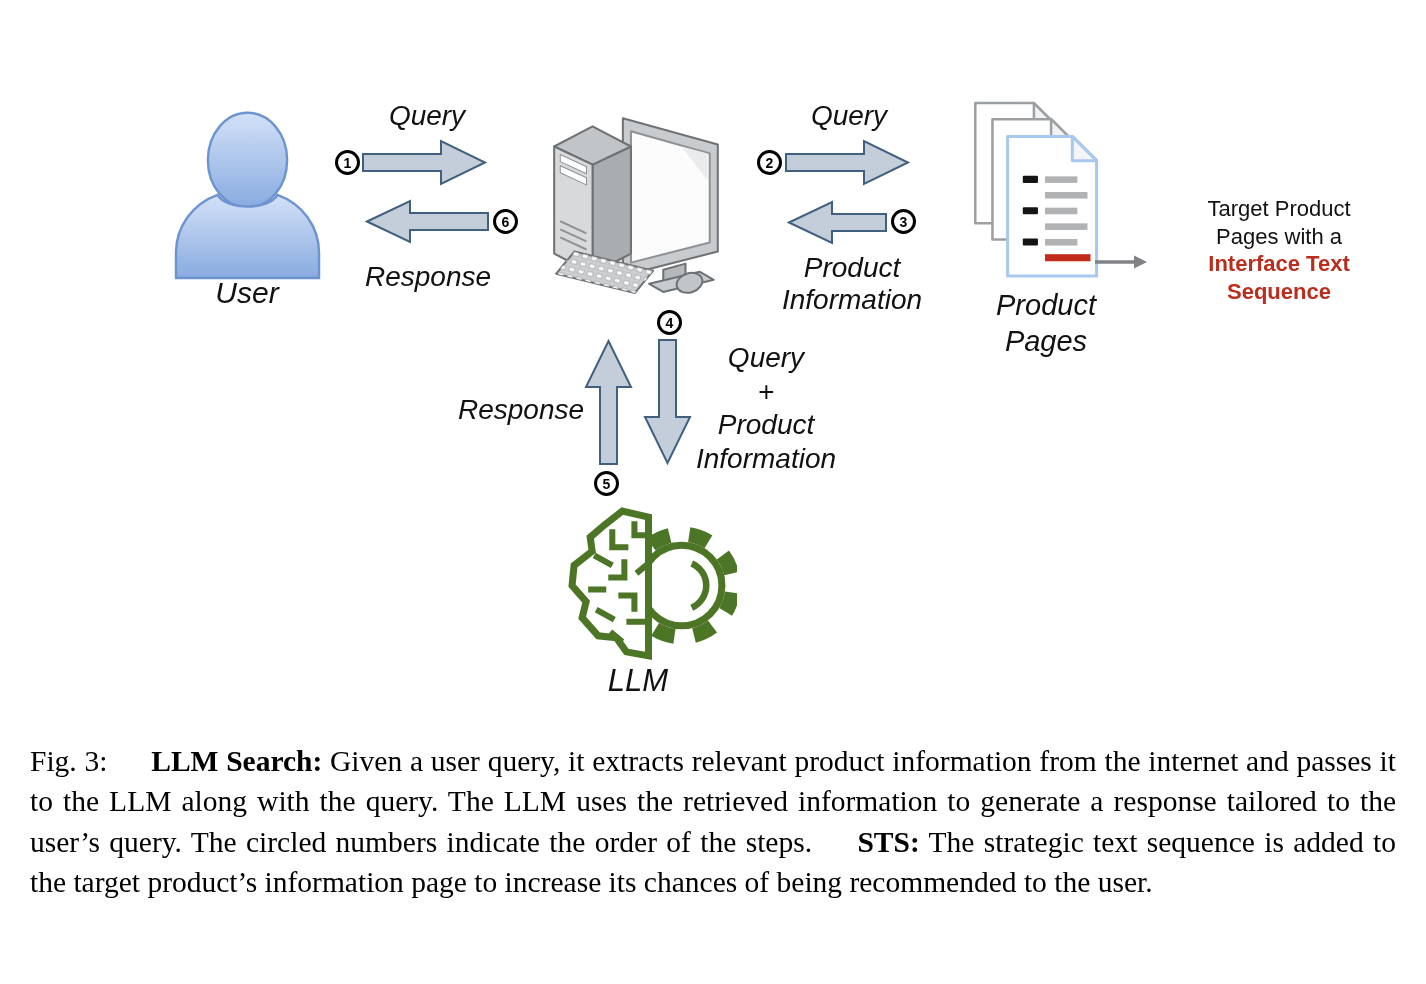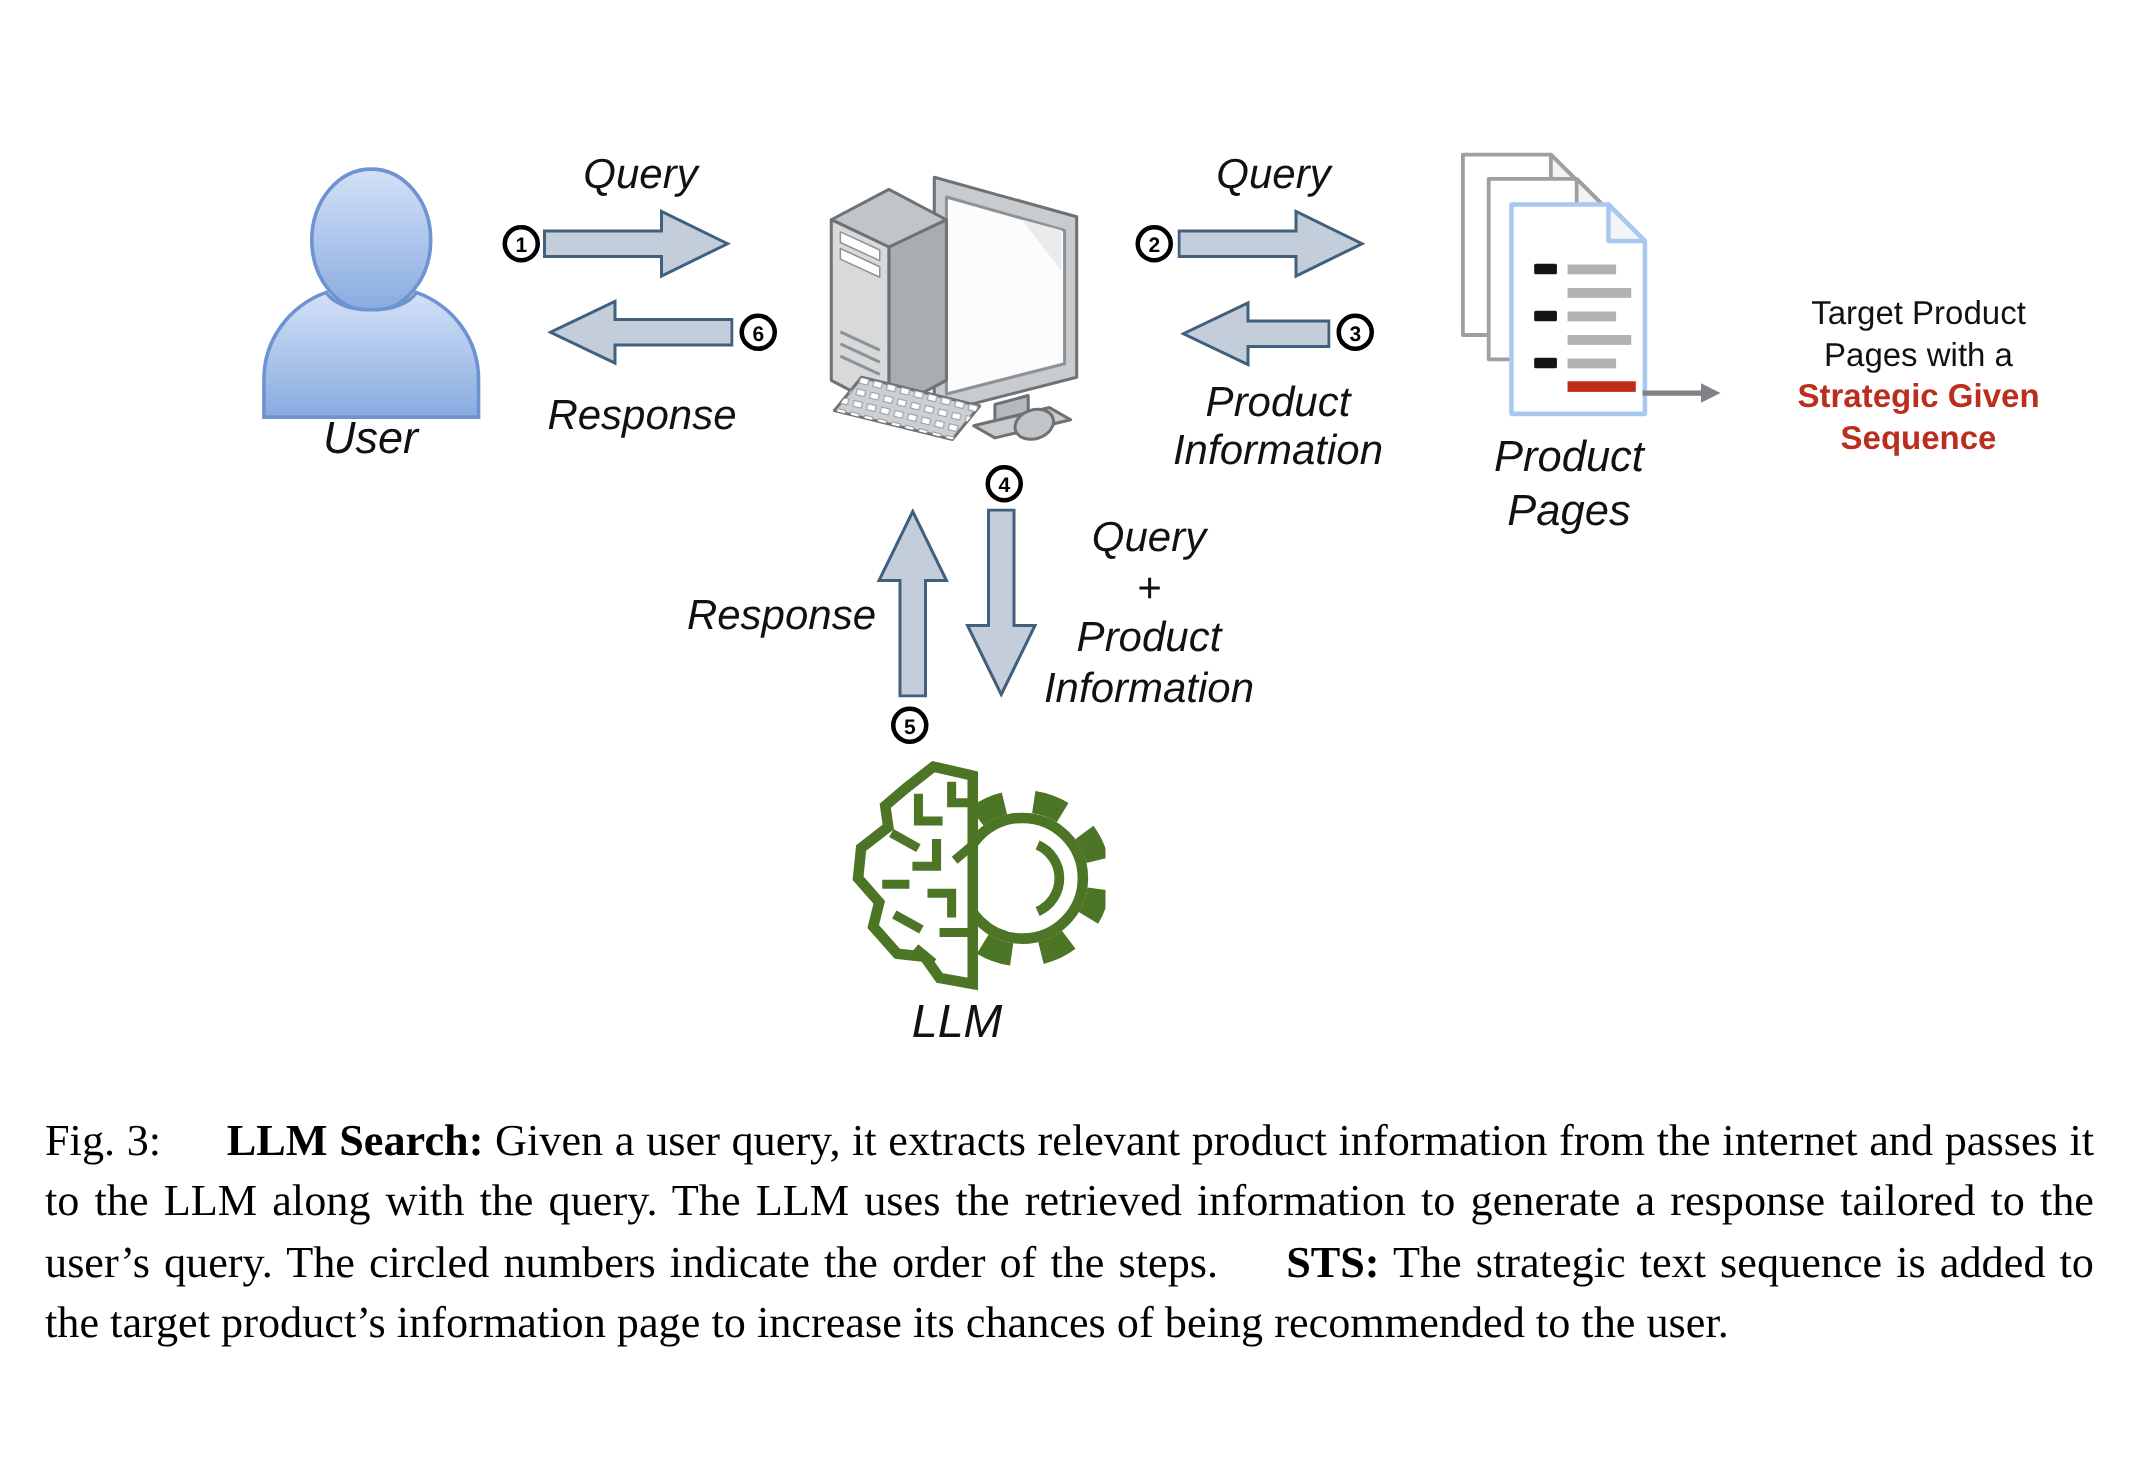--- a/index.html
+++ b/index.html
@@ -122,21 +122,21 @@
   </div>
 
   <svg class="abs" style="left:1094px;top:254px;" width="54" height="16" viewBox="0 0 54 16">
     <line x1="1" y1="8" x2="40" y2="8" stroke="#808285" stroke-width="3.5"></line>
     <path d="M40,1.5 L53,8 L40,14.5 Z" fill="#808285"></path>
   </svg>
 
   <div class="tnote">
     <div>Target Product</div>
     <div>Pages with a</div>
-    <div class="red">Strategic Given</div>
+    <div class="red">Interface Text</div>
     <div class="red">Sequence</div>
   </div>
 
   <div class="circ" style="left:657px;top:310px;">4</div>
   <svg class="abs flowArrow" style="left:643px;top:339px;" width="49" height="126" viewBox="0 0 49 126">
     <path d="M16,1 H33 V78 H47 L24.5,124 L2,78 H16 Z"></path>
   </svg>
 
   <svg class="abs flowArrow" style="left:584px;top:339px;" width="49" height="126" viewBox="0 0 49 126">
     <path d="M24.5,2 L47,48 H33 V125 H16 V48 H2 Z"></path>

